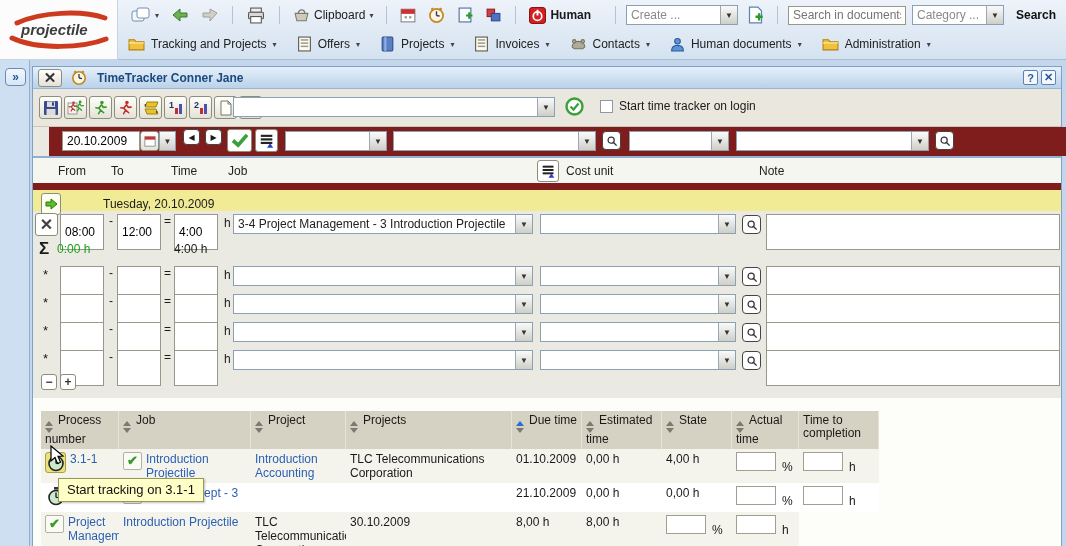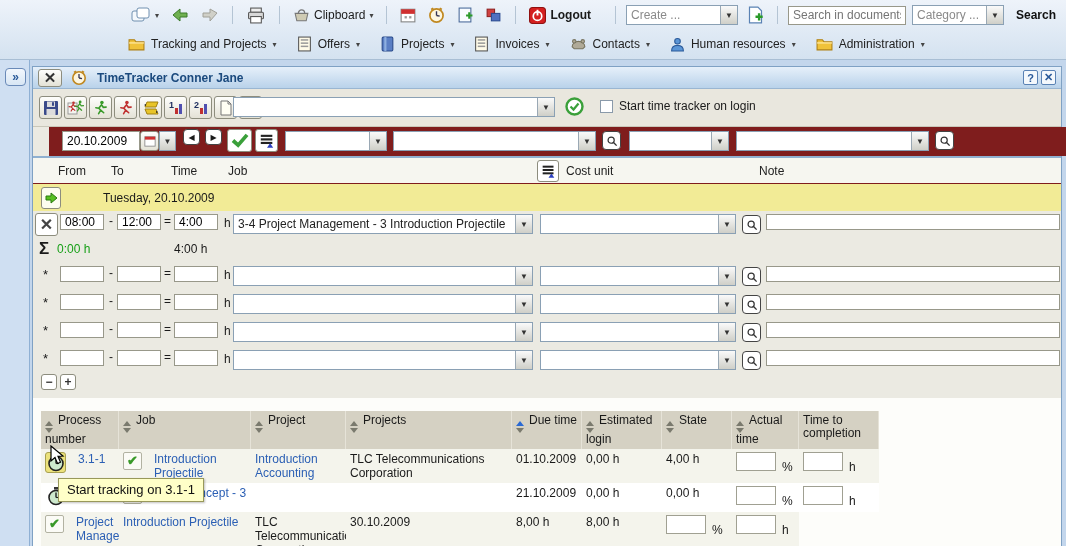--- a/index.html
+++ b/index.html
@@ -20,21 +20,21 @@
   .caret { font-size:8px; color:#444; }
   .menu-item { display:inline-flex; align-items:center; gap:6px; font-size:12px; color:#222; }
   .spring { flex:1; }
 
   
   .sel { display:inline-flex; align-items:stretch; background:#fff; border:1px solid #8aa0b4; height:20px; overflow:hidden; }
   .sel .txt { flex:1; padding:2px 4px; color:#8a8a8a; white-space:nowrap; overflow:hidden; }
   .sel .txt.dark { color:#222; }
   .sel .arr { width:17px; background:linear-gradient(#fafafa,#cfcfc8); border-left:1px solid #9aa8b4;
     display:flex; align-items:center; justify-content:center; font-size:8px; color:#333; }
-  .inp { border:1px solid #98988a; background:#fff; height:16px; padding:1px 4px; font:12px "Liberation Sans",sans-serif; }
+  .inp { border:1px solid #98988a; background:#fff; height:36px; padding:1px 4px; font:12px "Liberation Sans",sans-serif; }
   .btn3d { display:inline-flex; align-items:center; justify-content:center; border:1px solid #8d8d7e; border-radius:3px;
     background:linear-gradient(#fefefc,#e4e2d6); cursor:default; }
   .roundbtn { display:inline-flex; align-items:center; justify-content:center; border:1.5px solid #444; border-radius:4px; background:#fff; }
 
   .search-btn { font-weight:bold; color:#111; padding:2px 6px; }
 
   
   .desktop { position:absolute; left:0; top:60px; width:1066px; height:486px; background:#c3d6ec; }
   .side-strip { position:absolute; left:0; top:0; width:30px; height:486px; background:#cfdff2; border-right:1px solid #8fb0d4; }
   .expand-btn { position:absolute; left:5px; top:8px; width:21px; height:18px; border:1px solid #6a8ab8; border-radius:4px;
@@ -49,39 +49,39 @@
   .win-title { margin-left:10px; font-weight:bold; font-size:12px; color:#1b4a7e; }
   .tb-right { margin-left:auto; margin-right:5px; display:flex; gap:3px; }
   .mini-btn { width:15px; height:15px; border:1px solid #5a82b4; border-radius:2px; background:#f4f8fc;
     color:#2a5a9a; font-weight:bold; font-size:11px; display:flex; align-items:center; justify-content:center; }
 
   .band-toolbar { position:absolute; left:0; top:22px; width:100%; height:38px; background:#e9e7de; border-bottom:1px solid #c9c7b9; }
   .band-toolbar .ibtn { position:absolute; top:7px; width:23px; height:23px; }
   .band-filter  { position:absolute; left:16px; top:60px; width:100%; height:29px; background:#7f1d1d; }
   .band-header  { position:absolute; left:0; top:89px; width:100%; height:27px; background:#f6f6f0; border-top:2px solid #8fb0d0; color:#222; }
   .band-header span { position:absolute; top:6px; }
-  .day-row { position:absolute; left:0; top:116px; width:100%; height:28px; background:#f2eb96; border-top:1px solid #7f1d1d; }
+  .day-row { position:absolute; left:0; top:116px; width:100%; height:28px; background:#f2eb96; border-top:7px solid #7f1d1d; }
   .entry-row { position:absolute; left:0; width:100%; height:28px; }
   .sum-row { position:absolute; left:0; top:172px; width:100%; height:22px; }
   .pm-row { position:absolute; left:0; top:307px; width:100%; height:20px; }
   .pm-btn { position:absolute; top:0; width:16px; height:16px; font-size:12px; font-weight:bold; color:#333; }
 
   .table-sec { position:absolute; left:0; top:331px; width:100%; height:149px; background:#fdfdfa; }
   .ttable { position:absolute; left:8px; top:13px; display:grid;
     grid-template-columns:78px 132px 95px 166px 70px 80px 70px 67px 80px; }
   .th { background:#d5d1c3; padding:3px 2px 3px 4px; font-size:12px; line-height:13px; min-height:31px; border-right:1px solid #e6e3d8; }
   .td { padding:3px 2px 3px 4px; font-size:12px; line-height:14px; min-height:29px; }
   .r-odd { background:#f4f4ec; }
   .r-even { background:#ffffff; }
   .sortctl { display:inline-flex; flex-direction:column; gap:2px; margin-right:5px; vertical-align:-2px; }
   .tu { width:0; height:0; border-left:4px solid transparent; border-right:4px solid transparent; border-bottom:5px solid #7a7a6e; }
   .td-tri { width:0; height:0; border-left:4px solid transparent; border-right:4px solid transparent; border-top:5px solid #7a7a6e; }
   .tu.blue { border-bottom-color:#2a6ad4; }
   .link { color:#2b5fb4; }
-  .cellflex { display:flex; gap:12px; align-items:flex-start; }
+  .cellflex { display:flex; gap:4px; align-items:flex-start; }
   .clock-btn { width:21px; height:21px; display:inline-flex; align-items:center; justify-content:center; border-radius:3px; }
   .clock-btn.hl { background:#ece27c; border:1px solid #a8a050; }
   .check-box-ic { width:19px; height:18px; border:1px solid #b2b2a2; border-radius:2px; background:#fbfbf6;
     display:inline-flex; align-items:center; justify-content:center; color:#3a9a2a; font-size:13px; font-weight:bold; flex:none; }
   .mini-inp { width:40px; height:19px; border:1px solid #a0a092; background:#fff; display:inline-block; }
   .unit { margin-left:6px; }
 
   .tooltip { position:absolute; left:25px; top:411px; background:#ffffc8; border:1px solid #98985a;
     padding:3px 8px 4px 8px; font-size:13px; color:#111; box-shadow:1px 1px 2px rgba(0,0,0,.25); white-space:nowrap; }
   .cursor { position:absolute; left:17px; top:378px; }
@@ -131,20 +131,27 @@
         <circle cx="8" cy="8" r="6.2" fill="#fdf6e0" stroke="#c08820" stroke-width="1.6"></circle>
         <line x1="8" y1="8" x2="8" y2="4" stroke="#335" stroke-width="1.3"></line>
         <line x1="8" y1="8" x2="11" y2="8.6" stroke="#335" stroke-width="1.3"></line>
         <line x1="3" y1="2.4" x2="5" y2="1.2" stroke="#c08820" stroke-width="1.6"></line>
         <line x1="13" y1="2.4" x2="11" y2="1.2" stroke="#c08820" stroke-width="1.6"></line>
       </symbol>
   </defs>
 </svg>
 
 <div class="topbar">
+  <div class="logo-box">
+    <svg width="104" height="44" viewBox="0 0 104 44">
+      <path d="M10 15 C34 4 74 2 98 10" stroke="#cc3b1f" stroke-width="5" fill="none" stroke-linecap="round"></path>
+      <path d="M5 30 C30 42 76 40 99 31" stroke="#cc3b1f" stroke-width="5" fill="none" stroke-linecap="round"></path>
+      <text x="14" y="27" class="logo-text">projectile</text>
+    </svg>
+  </div>
 
   <div class="trow1">
     <span class="tbtn">
       <svg class="ic" width="20" height="16" viewBox="0 0 20 16">
           <rect x="1" y="4" width="12" height="10" rx="2" fill="#f4f8fc" stroke="#7090b0"></rect>
           <rect x="6" y="1" width="12" height="10" rx="2" fill="#fff" stroke="#7090b0"></rect>
         </svg>
       <span class="caret">▾</span>
     </span>
     <span class="tbtn">
@@ -200,21 +207,21 @@
           <rect x="6" y="6" width="8" height="7" fill="#5070c0" stroke="#2a4a90"></rect>
         </svg>
       </span>
     <span class="sep"></span>
     <span class="tbtn">
       <svg class="ic" width="17" height="17" viewBox="0 0 16 16">
           <rect x="0.5" y="0.5" width="15" height="15" rx="3" fill="#d42020" stroke="#901010"></rect>
           <circle cx="8" cy="8.6" r="4" fill="none" stroke="#fff" stroke-width="1.6"></circle>
           <line x1="8" y1="2.6" x2="8" y2="8" stroke="#fff" stroke-width="1.8"></line>
         </svg>
-      <span style="font-weight:bold">Logout</span>
+      <span style="font-weight:bold">Human</span>
     </span>
     <span class="spring"></span>
     <span class="sep"></span>
     <span class="sel" style="width:112px">
         <span class="txt">Create ...</span>
         <span class="arr">▼</span>
       </span>
     <span class="tbtn">
         <svg class="ic" width="17" height="18" viewBox="0 0 14 15">
           <path d="M2 1h7l3 3v10H2z" fill="#fff" stroke="#5a82b4"></path>
@@ -267,21 +274,21 @@
           <circle cx="12" cy="4" r="1.6" fill="#b0aa98" stroke="#77735f"></circle>
         </svg>
         <span>Contacts</span>
         <span class="caret">▾</span>
       </span>
     <span class="menu-item">
         <svg class="ic" width="15" height="15" viewBox="0 0 14 14">
           <circle cx="7" cy="4" r="2.6" fill="#5a95d6" stroke="#2a5a9a"></circle>
           <path d="M1.5 13c0-3.4 2.5-5.2 5.5-5.2s5.5 1.8 5.5 5.2z" fill="#5a95d6" stroke="#2a5a9a"></path>
         </svg>
-        <span>Human resources</span>
+        <span>Human documents</span>
         <span class="caret">▾</span>
       </span>
     <span class="menu-item">
         <svg class="ic" width="17" height="14" viewBox="0 0 16 13">
           <use href="#folder"></use>
         </svg>
         <span>Administration</span>
         <span class="caret">▾</span>
       </span>
   </div>
@@ -618,21 +625,21 @@
               <span class="tu"></span>
               <span class="td-tri"></span>
             </span><span>Projects</span></div>
         <div class="th"><span class="sortctl">
               <span class="tu blue"></span>
               <span class="td-tri"></span>
             </span><span>Due time</span></div>
         <div class="th"><span class="sortctl">
               <span class="tu"></span>
               <span class="td-tri"></span>
-            </span><span>Estimated login</span></div>
+            </span><span>Estimated time</span></div>
         <div class="th"><span class="sortctl">
               <span class="tu"></span>
               <span class="td-tri"></span>
             </span><span>State</span></div>
         <div class="th"><span class="sortctl">
               <span class="tu"></span>
               <span class="td-tri"></span>
             </span><span>Actual time</span></div>
         <div class="th"><span>Time to completion</span></div>
 

